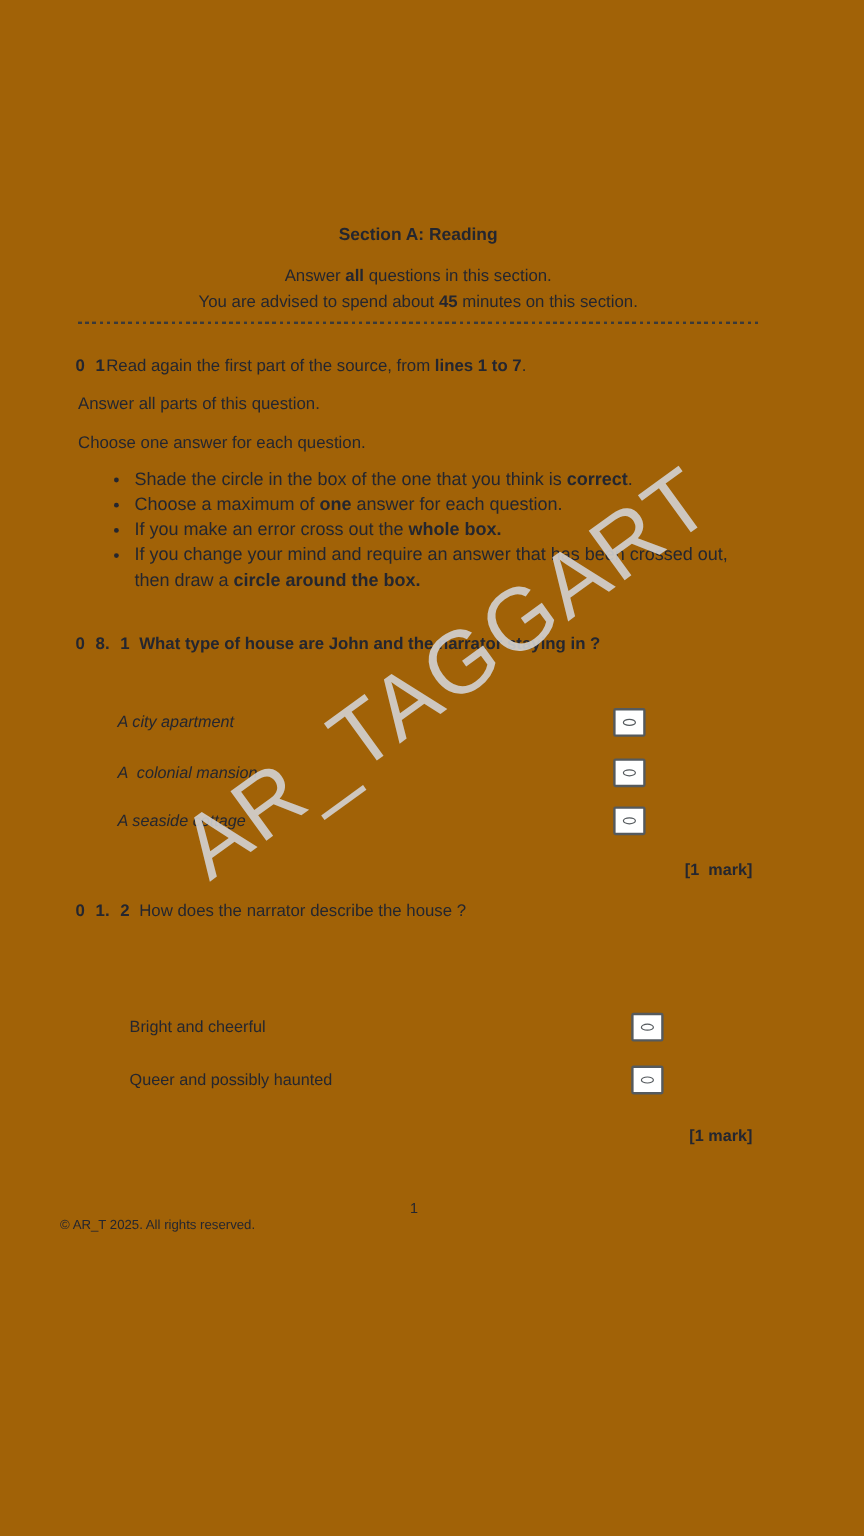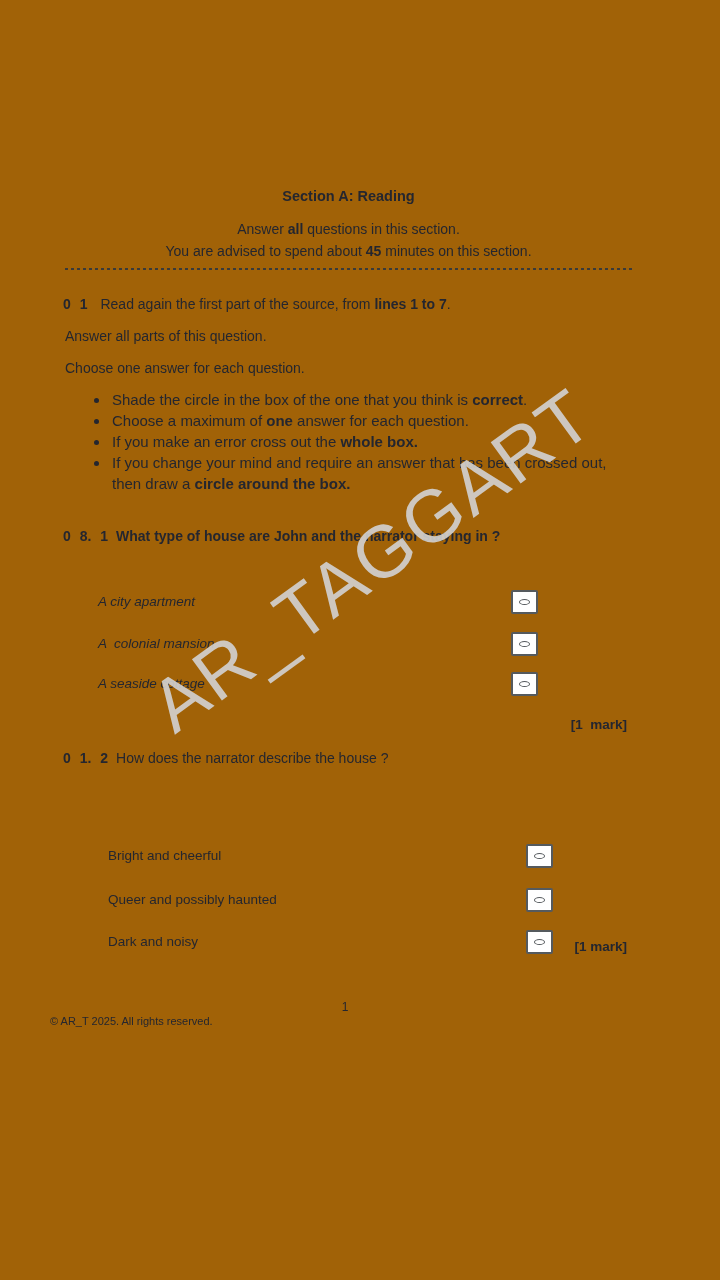--- a/index.html
+++ b/index.html
@@ -21,21 +21,21 @@
   b, .bold { font-weight:700; }
 
   .divider {
     position:absolute; left:65px; top:268px; width:567px; height:2px;
     background:repeating-linear-gradient(90deg,#3a3a3a 0 3px, transparent 3px 6px);
   }
 
   .q-line { position:absolute; left:63px; font-size:14px; white-space:nowrap; }
   .q1-line { top:296px; }
   .q-num { font-weight:700; word-spacing:5px; }
-  .q1-line .q-text { margin-left:13px; }
+  .q1-line .q-text { margin-left:1px; }
   .sub-line { position:absolute; left:65px; font-size:14px; }
   .ans-all { top:328px; }
   .choose-one { top:360px; }
 
   ul.rules { position:absolute; left:92px; top:389px; width:540px; list-style:disc; padding-left:18px; }
   ul.rules li { font-size:15px; line-height:21px; padding-left:2px; }
 
   .q11-heading { top:528px; font-weight:700; }
   .q11-heading .q-text { margin-left:8px; font-weight:700; }
   .q12-heading { top:750px; }
@@ -120,26 +120,20 @@
     <span class="shade-box">
         <span class="shade-oval"></span>
       </span>
   </div>
   <div class="opt-row g2" style="top:847px;">
     <span class="opt-label">Queer and possibly haunted</span>
     <span class="shade-box">
         <span class="shade-oval"></span>
       </span>
   </div>
-  <div class="opt-row g2" style="top:889px;">
-    <span class="opt-label">Dark and noisy</span>
-    <span class="shade-box">
-        <span class="shade-oval"></span>
-      </span>
-  </div>
 
   <div class="marks marks-q12">[1 mark]</div>
 
   <div class="page-number">1</div>
   <div class="copyright">© AR_T 2025. All rights reserved.</div>
 
   <div class="watermark">AR_TAGGART</div>
 
 </div>
 

